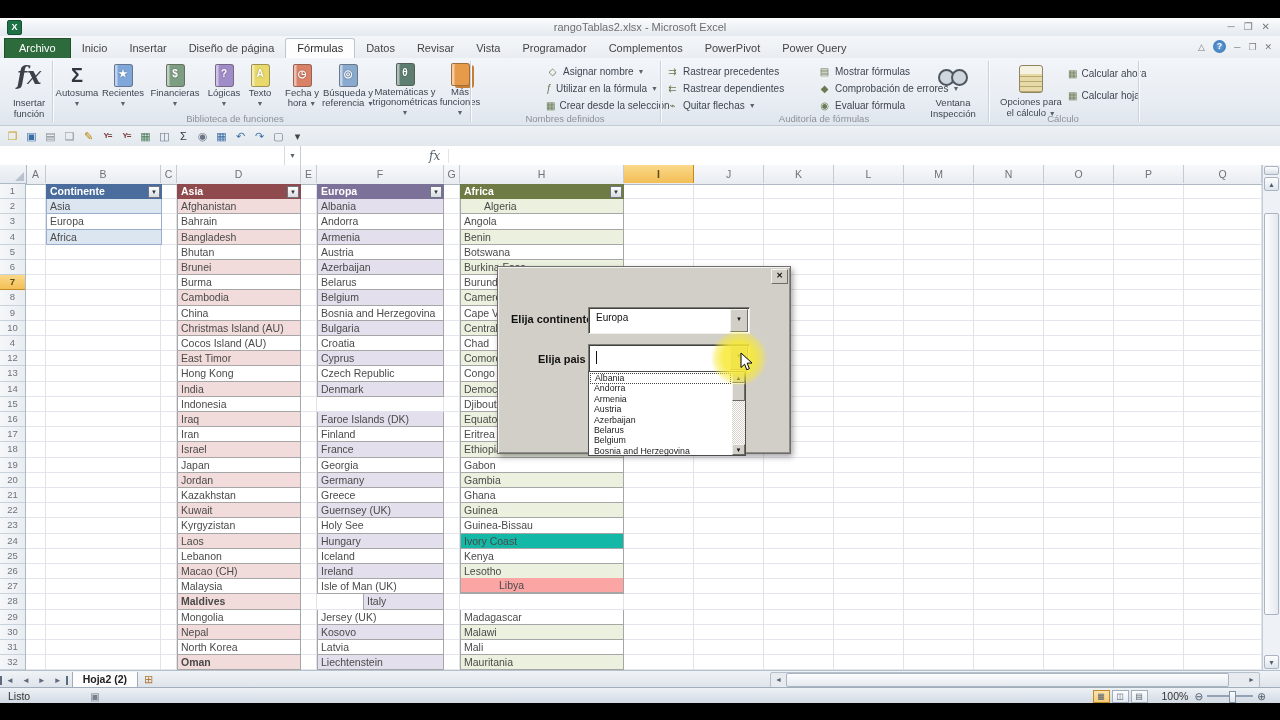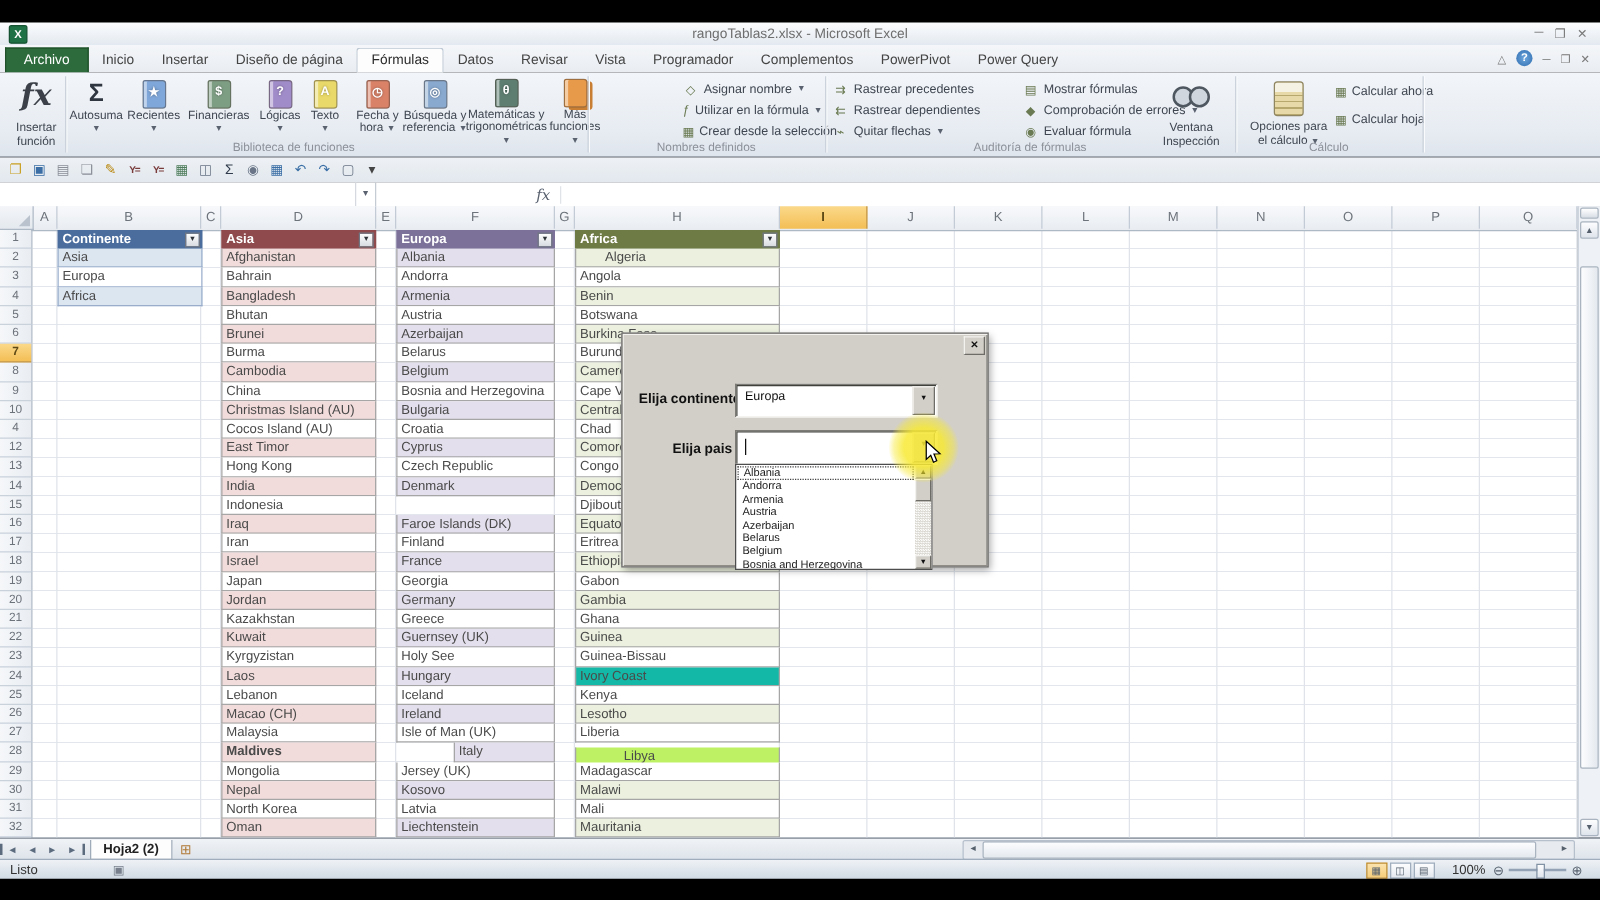--- a/index.html
+++ b/index.html
@@ -446,21 +446,21 @@
           <div class="tcell" style="top: 319.2px; border-color: rgb(166, 166, 166); background: rgb(242, 220, 219);">Kuwait</div>
           <div class="tcell" style="top: 334.4px; border-color: rgb(166, 166, 166);">Kyrgyzistan</div>
           <div class="tcell" style="top: 349.6px; border-color: rgb(166, 166, 166); background: rgb(242, 220, 219);">Laos</div>
           <div class="tcell" style="top: 364.8px; border-color: rgb(166, 166, 166);">Lebanon</div>
           <div class="tcell" style="top: 380px; border-color: rgb(166, 166, 166); background: rgb(242, 220, 219);">Macao (CH)</div>
           <div class="tcell" style="top: 395.2px; border-color: rgb(166, 166, 166);">Malaysia</div>
           <div class="tcell" style="top: 410.4px; border-color: rgb(166, 166, 166); background: rgb(242, 220, 219); font-weight: bold;">Maldives</div>
           <div class="tcell" style="top: 425.6px; border-color: rgb(166, 166, 166);">Mongolia</div>
           <div class="tcell" style="top: 440.8px; border-color: rgb(166, 166, 166); background: rgb(242, 220, 219);">Nepal</div>
           <div class="tcell" style="top: 456px; border-color: rgb(166, 166, 166);">North Korea</div>
-          <div class="tcell" style="top: 471.2px; border-color: rgb(166, 166, 166); background: rgb(242, 220, 219);">Oman</div>
+          <div class="tcell" style="top: 471.2px; border-color: rgb(166, 166, 166); background: rgb(242, 220, 219); font-weight: bold;">Oman</div>
         </div>
         <div class="xtable" style="left: 317px; top: 19px; width: 127px; height: 486.4px;">
           <div class="thead" style="background: rgb(124, 113, 153); top: 0px;">Europa<div class="fbtn">▼</div></div>
           <div class="tcell" style="top: 15.2px; border-color: rgb(166, 166, 166); background: rgb(228, 223, 236);">Albania</div>
           <div class="tcell" style="top: 30.4px; border-color: rgb(166, 166, 166);">Andorra</div>
           <div class="tcell" style="top: 45.6px; border-color: rgb(166, 166, 166); background: rgb(228, 223, 236);">Armenia</div>
           <div class="tcell" style="top: 60.8px; border-color: rgb(166, 166, 166);">Austria</div>
           <div class="tcell" style="top: 76px; border-color: rgb(166, 166, 166); background: rgb(228, 223, 236);">Azerbaijan</div>
           <div class="tcell" style="top: 91.2px; border-color: rgb(166, 166, 166);">Belarus</div>
           <div class="tcell" style="top: 106.4px; border-color: rgb(166, 166, 166); background: rgb(228, 223, 236);">Belgium</div>
@@ -510,21 +510,21 @@
           <div class="tcell" style="top: 258.4px; border-color: rgb(166, 166, 166); background: rgb(235, 241, 222);">Ethiopia</div>
           <div class="tcell" style="top: 273.6px; border-color: rgb(166, 166, 166);">Gabon</div>
           <div class="tcell" style="top: 288.8px; border-color: rgb(166, 166, 166); background: rgb(235, 241, 222);">Gambia</div>
           <div class="tcell" style="top: 304px; border-color: rgb(166, 166, 166);">Ghana</div>
           <div class="tcell" style="top: 319.2px; border-color: rgb(166, 166, 166); background: rgb(235, 241, 222);">Guinea</div>
           <div class="tcell" style="top: 334.4px; border-color: rgb(166, 166, 166);">Guinea-Bissau</div>
           <div class="tcell" style="top: 349.6px; border-color: rgb(166, 166, 166); background: #14b8a6;">Ivory Coast</div>
           <div class="tcell" style="top: 364.8px; border-color: rgb(166, 166, 166);">Kenya</div>
           <div class="tcell" style="top: 380px; border-color: rgb(166, 166, 166); background: rgb(235, 241, 222);">Lesotho</div>
           <div class="tcell" style="top: 395.2px; border-color: rgb(166, 166, 166);">Liberia</div>
-          <div class="tcell" style="top: 414px; border-color: rgb(166, 166, 166); background: #bef264; padding-left: 38px;">Libya</div>
+          <div class="tcell" style="top: 394px; border-color: rgb(166, 166, 166); background: #fca5a5; padding-left: 38px;">Libya</div>
           <div class="tcell" style="top: 425.6px; border-color: rgb(166, 166, 166);">Madagascar</div>
           <div class="tcell" style="top: 440.8px; border-color: rgb(166, 166, 166); background: rgb(235, 241, 222);">Malawi</div>
           <div class="tcell" style="top: 456px; border-color: rgb(166, 166, 166);">Mali</div>
           <div class="tcell" style="top: 471.2px; border-color: rgb(166, 166, 166); background: rgb(235, 241, 222);">Mauritania</div>
         </div>
       </div>
   </div>
 
   <div class="abs" id="vscroll">
     <div id="vsplit"></div>

